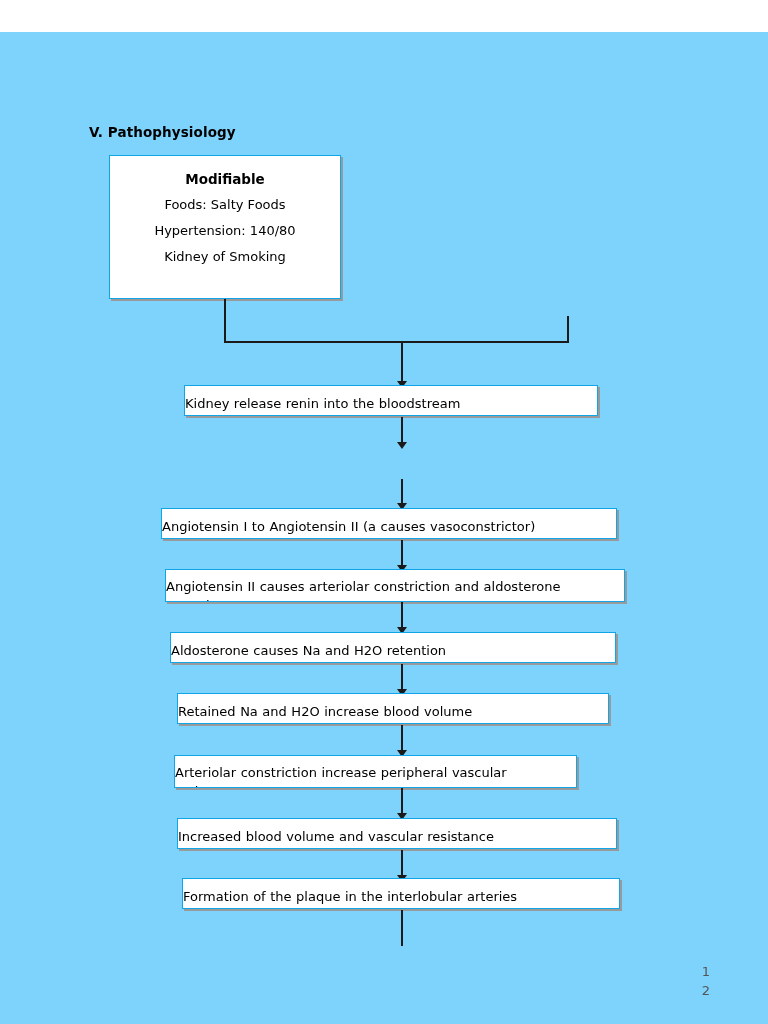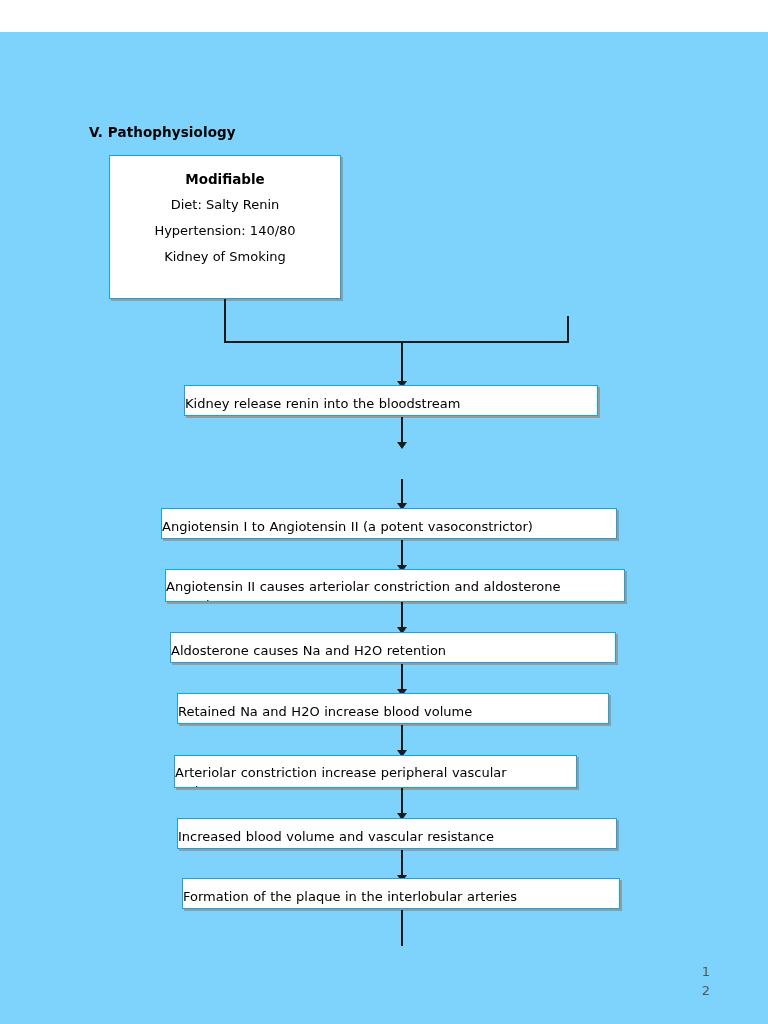--- a/index.html
+++ b/index.html
@@ -122,21 +122,21 @@
 </style>
 </head>
 <body>
 
 <div id="page">
 
   <div class="section-title">V. Pathophysiology</div>
 
   <div class="box cat-box" style="left:109px; top:123px; width:232px; height:144px;">
     <span class="cat-title">Modifiable</span>
-    <span class="cat-line">Diet: Salty Renin</span>
+    <span class="cat-line">Foods: Salty Foods</span>
     <span class="cat-line">Hypertension: 140/80</span>
     <span class="cat-line">Kidney of Smoking</span>
   </div>
 
 
   <div class="vline" style="left:224px; top:267px; height:44px;"></div>
   <div class="vline" style="left:567px; top:284px; height:27px;"></div>
   <div class="hline" style="left:224px; top:309px; width:345px;"></div>
   <div class="vline" style="left:401px; top:309px; height:41px;"></div>
   <div class="arrowhead" style="left:397px; top:349px;"></div>
@@ -144,21 +144,21 @@
   <div class="box proc-box" style="left:184px; top:353px; width:414px; height:31px;">
     <span class="proc-text">Kidney release renin into the bloodstream</span>
   </div>
   <div class="vline" style="left:401px; top:385px; height:27px;"></div>
   <div class="arrowhead" style="left:397px; top:410px;"></div>
 
   <div class="vline" style="left:401px; top:447px; height:26px;"></div>
   <div class="arrowhead" style="left:397px; top:471px;"></div>
 
   <div class="box proc-box" style="left:161px; top:476px; width:456px; height:31px;">
-    <span class="proc-text">Angiotensin I to Angiotensin II (a potent vasoconstrictor)</span>
+    <span class="proc-text">Angiotensin I to Angiotensin II (a causes vasoconstrictor)</span>
   </div>
   <div class="vline" style="left:401px; top:508px; height:27px;"></div>
   <div class="arrowhead" style="left:397px; top:533px;"></div>
 
   <div class="box proc-box clipped" style="left:165px; top:537px; width:460px; height:33px;">
     <span class="proc-text">Angiotensin II causes arteriolar constriction and aldosterone secretion</span>
   </div>
   <div class="vline" style="left:401px; top:570px; height:27px;"></div>
   <div class="arrowhead" style="left:397px; top:595px;"></div>
 

